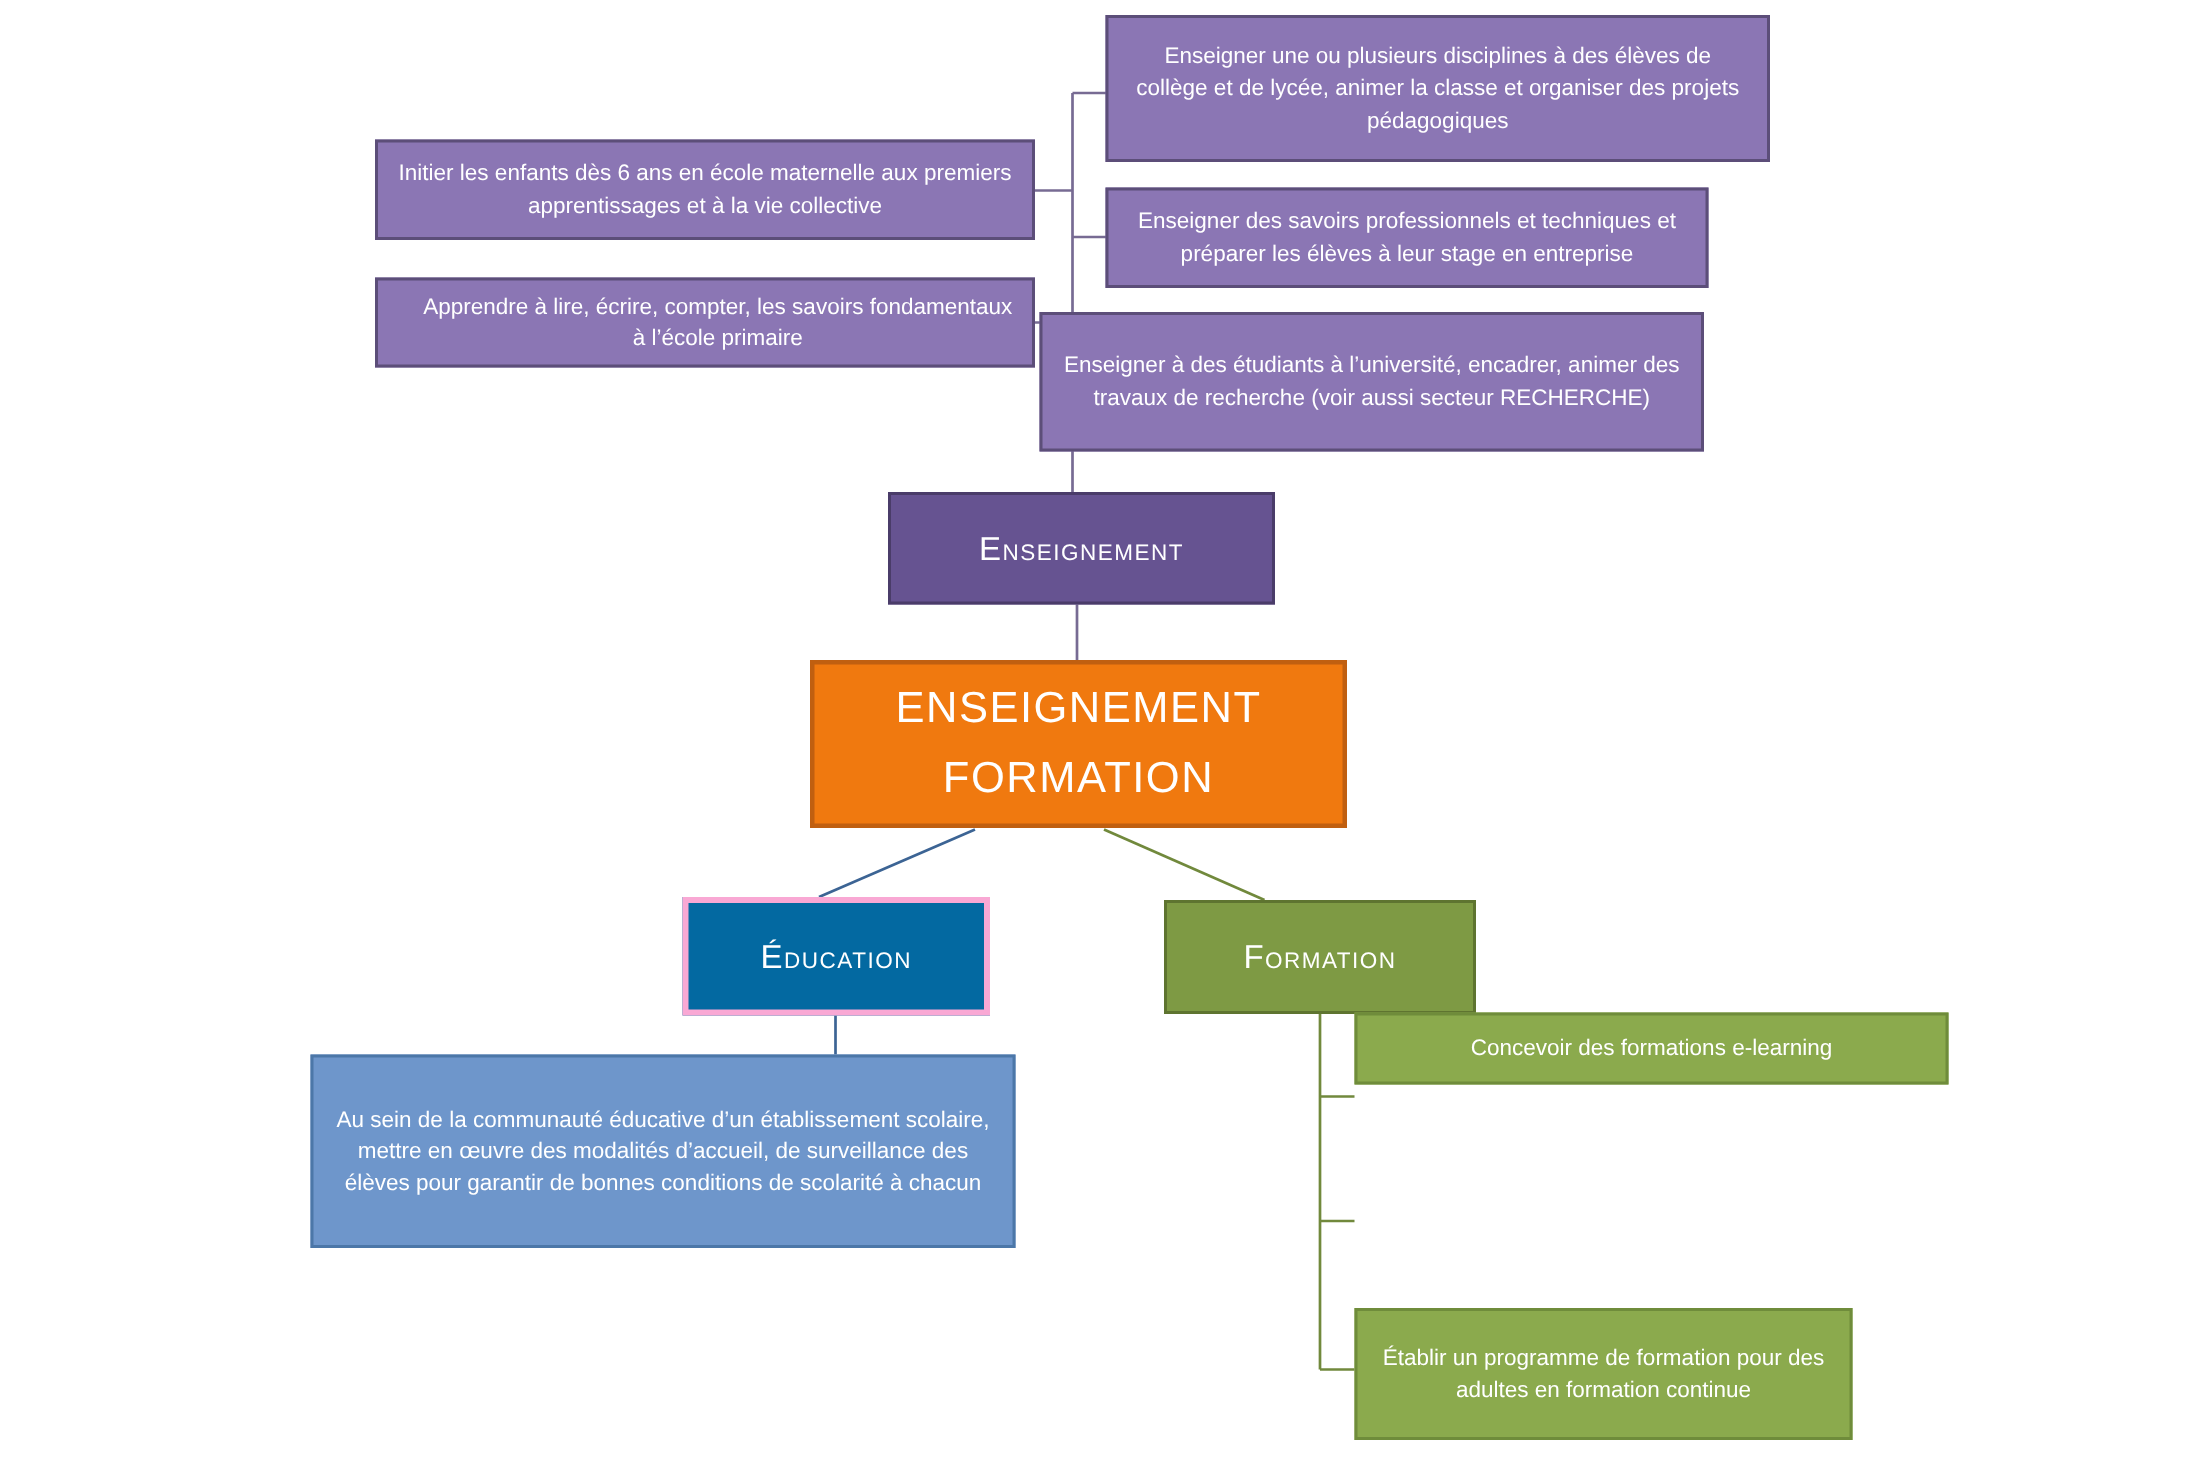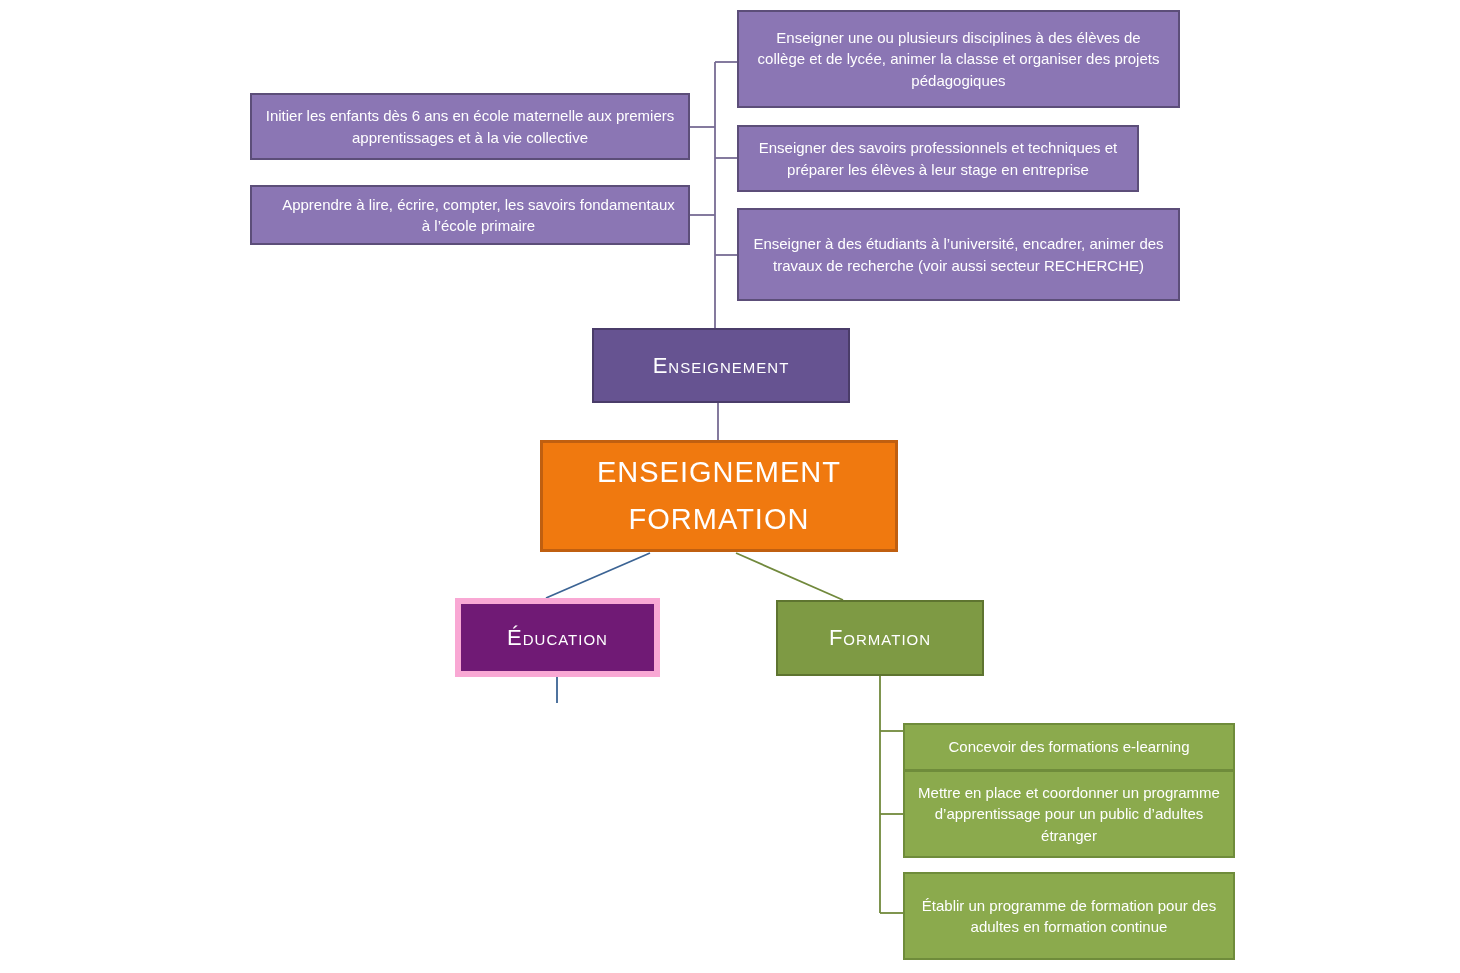--- a/index.html
+++ b/index.html
@@ -14,37 +14,37 @@
   }
   .desc{font-size:15px;line-height:1.42;padding:4px 12px;}
   .hdr{font-size:22px;font-variant:small-caps;letter-spacing:1px;}
   
   .np-light{background:#8B76B4;border:2px solid #5C4E79;}
   .np-dark{background:#665391;border:2px solid #4A3C69;}
   
   .n-orange{background:#F0790F;border:3px solid #C05F10;}
   .n-orange .line{display:block;font-size:29px;line-height:1.62;letter-spacing:1px;}
   
-  .nb-dark{background:#701a75;border:6px solid #f9a8d4;}
+  .nb-dark{background:#0369a1;border:4px solid #f9a8d4;}
   .nb-light{background:#6E96CB;border:2px solid #4C77A8;}
   
   .ng-dark{background:#7E9A44;border:2px solid #5E7430;}
   .ng-light{background:#8BAA4D;border:2px solid #6F8C3B;}
   
   .b-maternelle{left:250px;top:93px;width:440px;height:67px;}
   .b-primaire{left:250px;top:185px;width:440px;height:60px;padding-left:29px;}
   .b-college{left:737px;top:10px;width:443px;height:98px;}
   .b-pro{left:737px;top:125px;width:402px;height:67px;}
-  .b-universite{left:737px;top:208px;width:443px;height:93px;}
+  .b-universite{left:693px;top:208px;width:443px;height:93px;}
   .b-enseignement{left:592px;top:328px;width:258px;height:75px;}
   .b-root{left:540px;top:440px;width:358px;height:112px;}
   .b-education{left:455px;top:598px;width:205px;height:79px;}
   .b-formation{left:776px;top:600px;width:208px;height:76px;}
   .b-viescolaire{left:207px;top:703px;width:470px;height:129px;}
-  .b-elearning{left:903px;top:723px;width:332px;height:48px;}
+  .b-elearning{left:903px;top:675px;width:396px;height:48px;}
   .b-apprentissage{left:903px;top:770px;width:332px;height:88px;}
   .b-continue{left:903px;top:872px;width:332px;height:88px;}
 </style>
 </head>
 <body>
 
 <div class="canvas">
 
   <svg class="connectors" viewBox="0 0 1460 973">
 
@@ -74,19 +74,19 @@
   <div class="node np-light desc b-universite">Enseigner à des étudiants à l’université, encadrer, animer des travaux de recherche (voir aussi secteur RECHERCHE)</div>
 
   <div class="node np-dark hdr b-enseignement">Enseignement</div>
 
   <div class="node n-orange b-root">
     <span class="line">ENSEIGNEMENT</span>
     <span class="line">FORMATION</span>
   </div>
 
   <div class="node nb-dark hdr b-education">Éducation</div>
+  <div class="node nb-light desc b-viescolaire">Au sein de la communauté éducative d’un établissement scolaire, mettre en œuvre des modalités d’accueil, de surveillance des élèves pour garantir de bonnes conditions de scolarité à chacun</div>
 
   <div class="node ng-dark hdr b-formation">Formation</div>
   <div class="node ng-light desc b-elearning">Concevoir des formations e-learning</div>
-  <div class="node ng-light desc b-apprentissage">Mettre en place et coordonner un programme d’apprentissage pour un public d’adultes étranger</div>
   <div class="node ng-light desc b-continue">Établir un programme de formation pour des adultes en formation continue</div>
 
 </div>
 
 </body></html>

